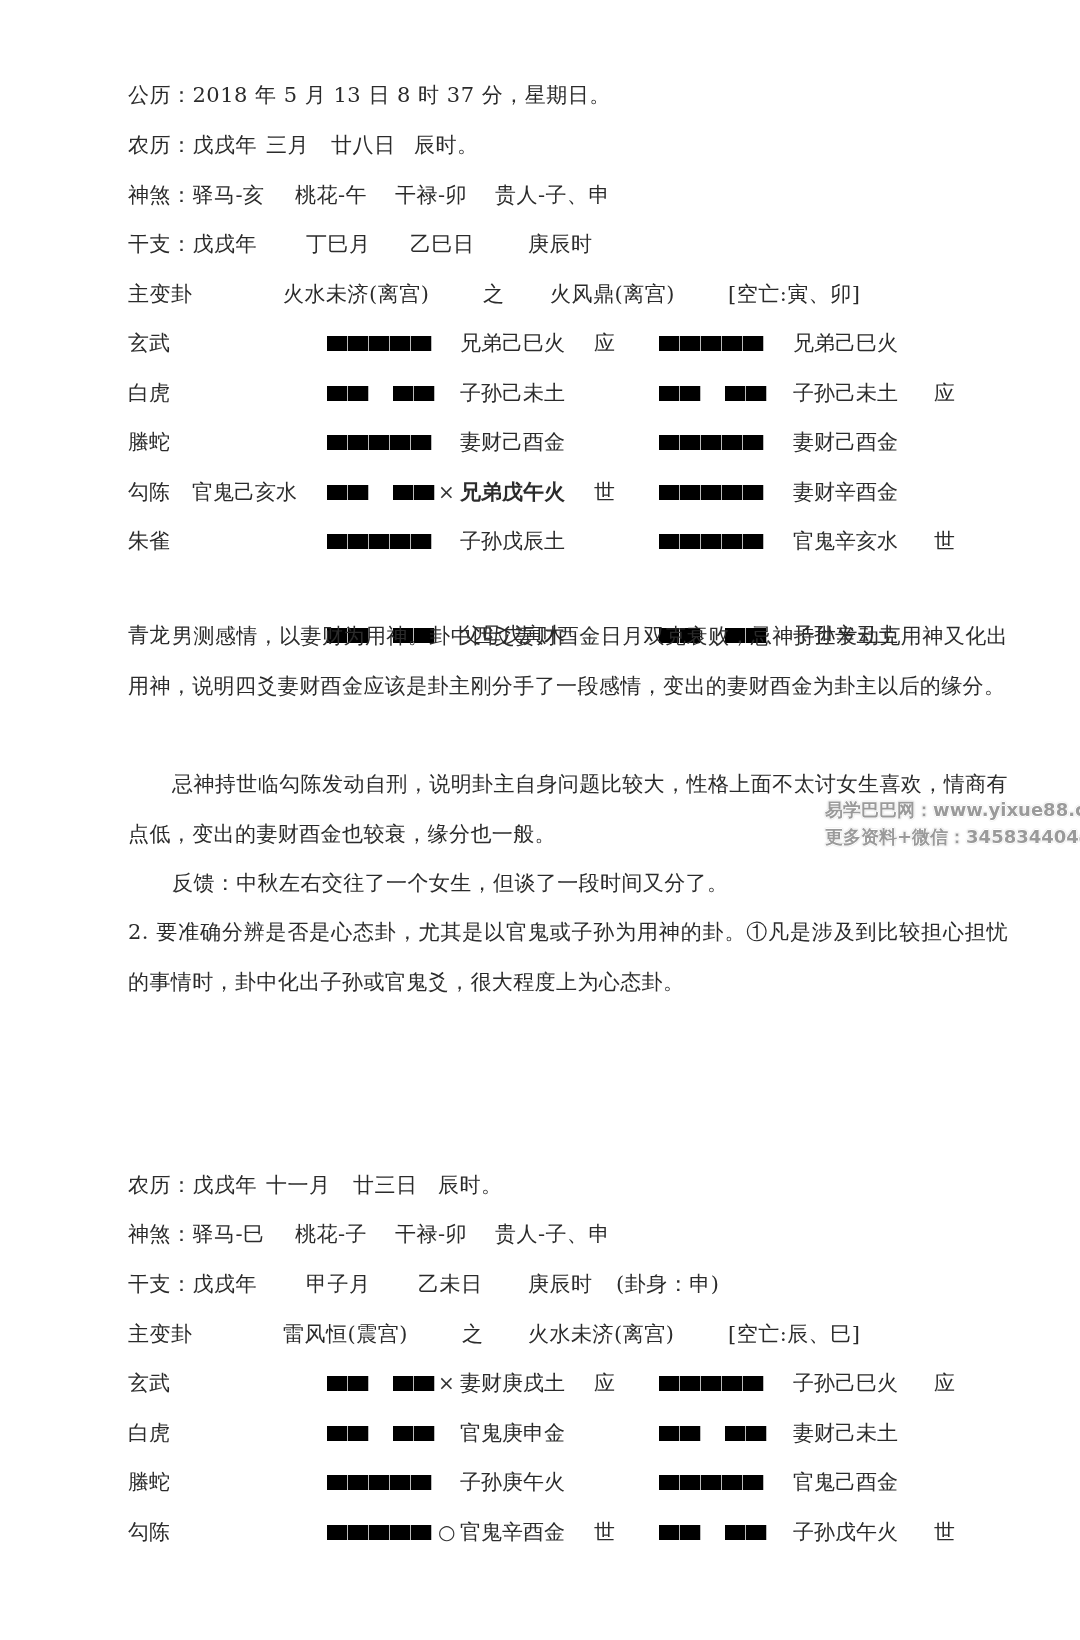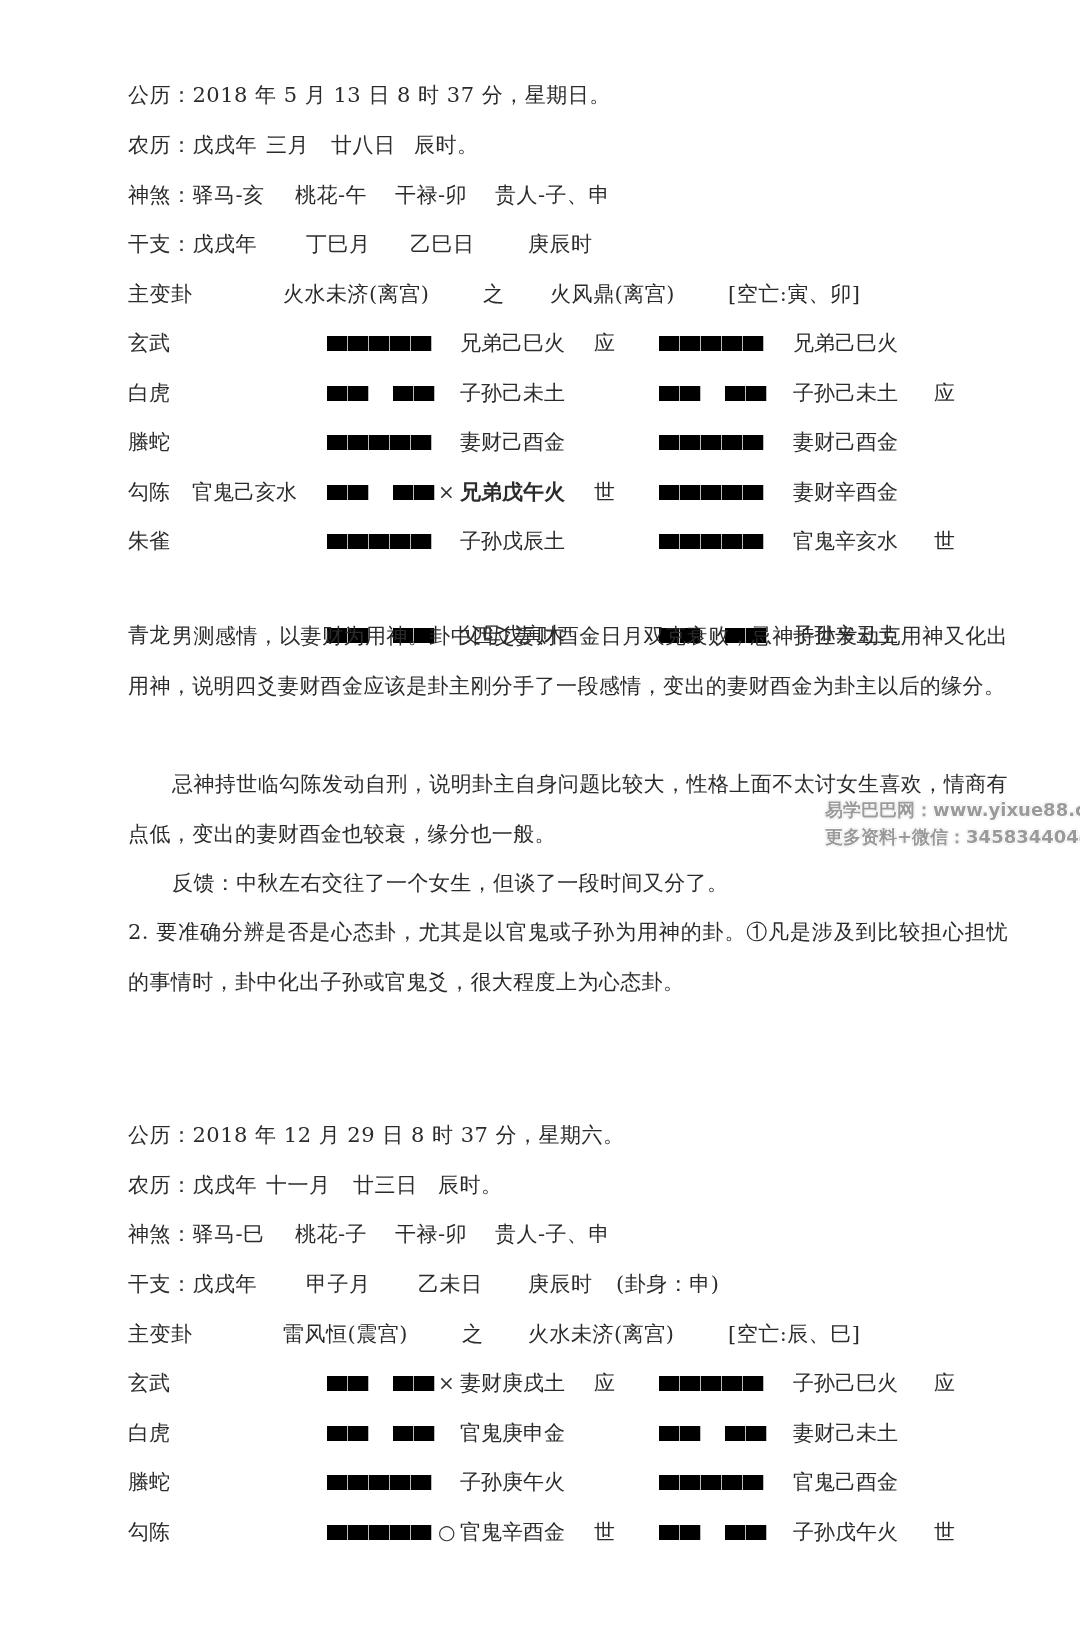--- a/index.html
+++ b/index.html
@@ -205,21 +205,20 @@
         <span class="cell" style="left: 793px;">子孙辛丑土</span>
         <span class="cell" style="left: 934px;"></span>
       </div>
     </div>
 
   <div class="para indent" style="top:612px">男测感情，以妻财为用神。卦中四爻妻财酉金日月双克衰败，忌神持世发动克用神又化出用神，说明四爻妻财酉金应该是卦主刚分手了一段感情，变出的妻财酉金为卦主以后的缘分。</div>
   <div class="para indent" style="top:760px">忌神持世临勾陈发动自刑，说明卦主自身问题比较大，性格上面不太讨女生喜欢，情商有点低，变出的妻财酉金也较衰，缘分也一般。</div>
   <div class="para indent" style="top:859px">反馈：中秋左右交往了一个女生，但谈了一段时间又分了。</div>
   <div class="para" style="top:908px">2. 要准确分辨是否是心态卦，尤其是以官鬼或子孙为用神的卦。①凡是涉及到比较担心担忧的事情时，卦中化出子孙或官鬼爻，很大程度上为心态卦。</div>
 
-  <div class="line" style="top:1120px">公历：2018 年 12 月 29 日 8 时 37 分，星期六。</div>
 
   <div class="line" style="top:1170px; width:900px">
     <span class="seg" style="left:0">农历：戊戌年</span>
     <span class="seg" style="left:138px">十一月</span>
     <span class="seg" style="left:225px">廿三日</span>
     <span class="seg" style="left:310px">辰时。</span>
   </div>
 
   <div class="line" style="top:1219px; width:900px">
     <span class="seg" style="left:0">神煞：驿马-巳</span>

